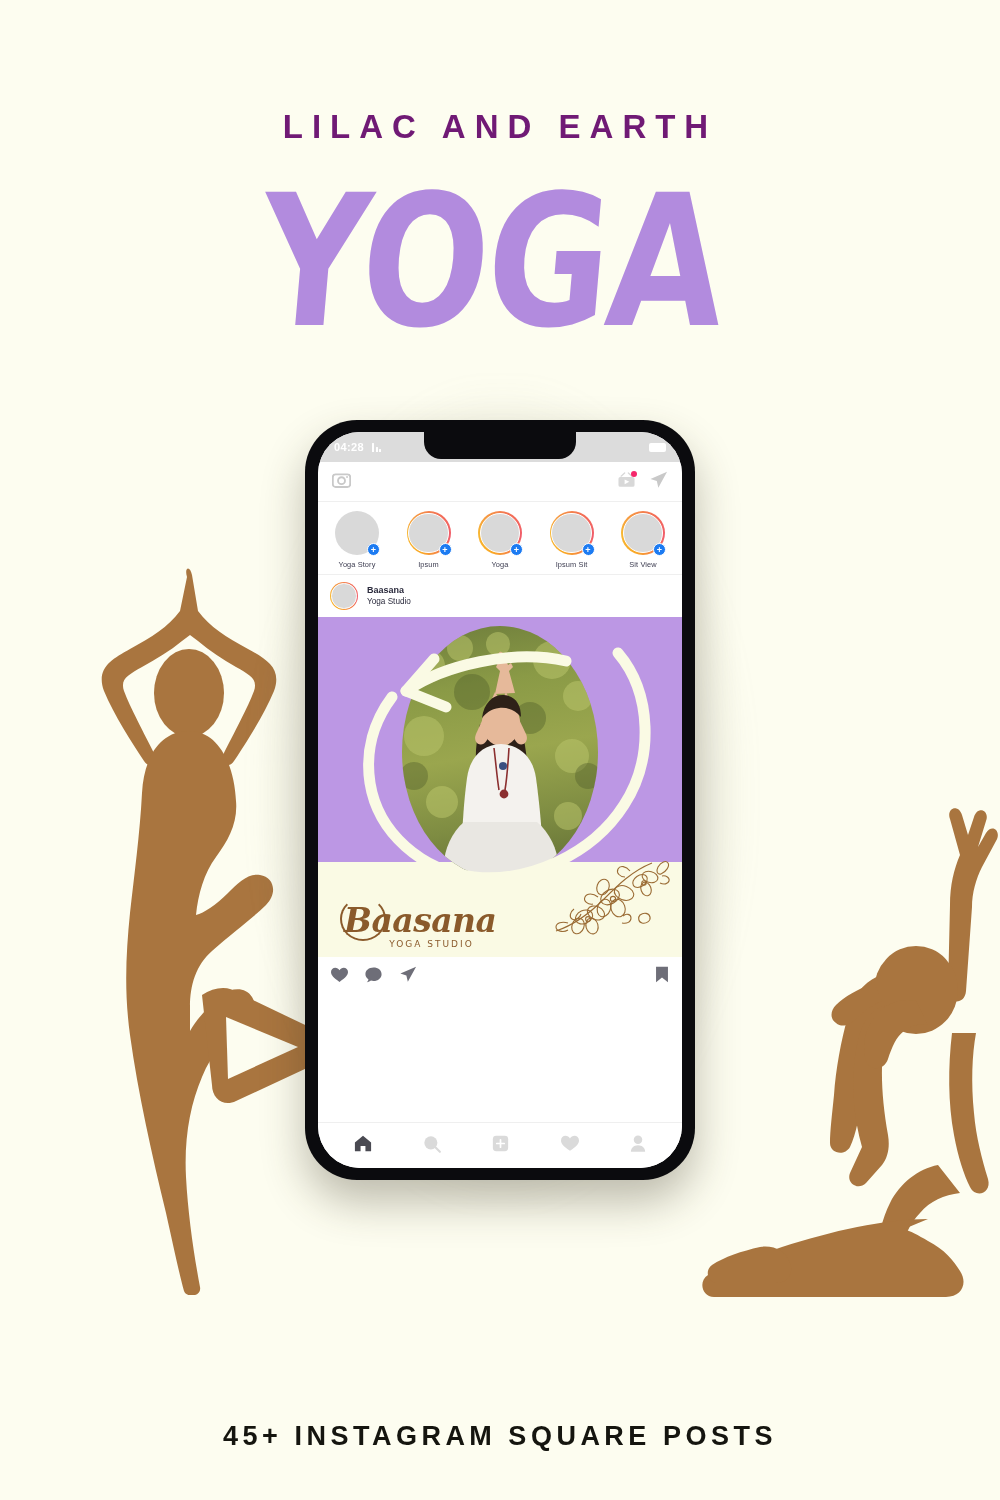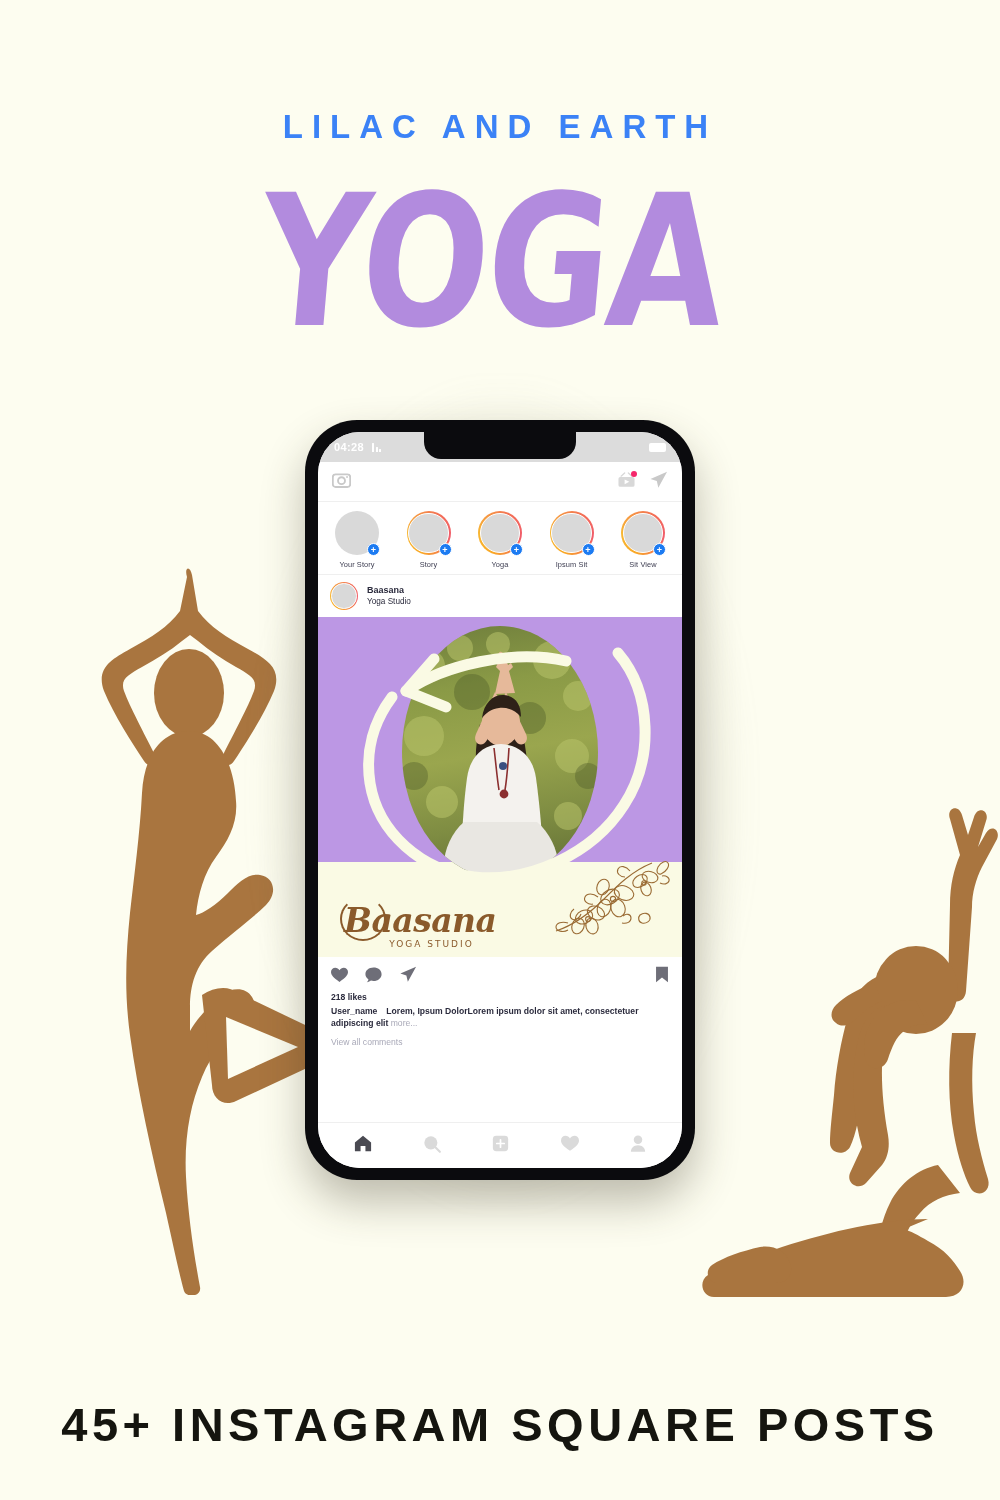--- a/index.html
+++ b/index.html
@@ -13,42 +13,42 @@
 
   
   .headline {
     position:absolute; top:0; left:0; width:1000px;
     text-align:center; padding-top:108px;
   }
   .kicker {
     font-family:"Liberation Sans", sans-serif;
     font-size:33px; font-weight:bold;
     letter-spacing:9px;
-    color:#3b82f6;
+    color:#701a75;
     text-transform:uppercase;
   }
   .bigword {
     margin-top:20px;
     font-family:"DejaVu Sans", sans-serif;
     font-size:150px;
     font-weight:bold;
     color:#B28BDE;
     letter-spacing:-2px;
     line-height:1.05;
     transform:skewX(-5deg) scaleY(1.22);
     transform-origin:center top;
   }
 
   
   .footer {
     position:absolute; left:0; bottom:48px; width:1000px;
     text-align:center;
   }
   .footer-main {
-    font-size:47px; font-weight:bold; letter-spacing:4.5px;
+    font-size:27px; font-weight:bold; letter-spacing:4.5px;
     color:#15150F; white-space:nowrap;
   }
   .footer-sub {
     margin-top:22px;
     font-size:35px; letter-spacing:5px; color:#15150F;
     font-family:"DejaVu Sans", sans-serif; font-weight:300;
   }
 
   
   .sil { position:absolute; }
@@ -279,28 +279,28 @@
           </svg>
       </span>
     </div>
 
     <div class="stories">
       <div class="story">
         <div class="ring plain">
           <div class="av"></div>
           <span class="plus">+</span>
         </div>
-        <div class="story-label">Your Story</div>
+        <div class="story-label">Yoga Story</div>
       </div>
       <div class="story">
         <div class="ring">
           <div class="av"></div>
           <span class="plus">+</span>
         </div>
-        <div class="story-label">Story</div>
+        <div class="story-label">Ipsum</div>
       </div>
       <div class="story">
         <div class="ring">
           <div class="av"></div>
           <span class="plus">+</span>
         </div>
         <div class="story-label">Yoga</div>
       </div>
       <div class="story">
         <div class="ring">
@@ -437,27 +437,20 @@
           </svg>
       </span>
       <span class="sp"></span>
       <span>
         <svg width="14" height="17" viewBox="0 0 16 20">
             <path d="M1 1h14v18l-7-5.4L1 19Z" fill="#6E6E78"></path>
           </svg>
       </span>
     </div>
 
-    <div class="meta">
-      <div class="likes">218 likes</div>
-      <div class="caption">
-        <b class="uname">User_name</b><b>Lorem, Ipsum DolorLorem ipsum dolor sit amet, consectetuer adipiscing elit</b> <span class="more">more...</span>
-      </div>
-      <div class="viewall">View all comments</div>
-    </div>
 
     <div class="tabbar">
       <span>
         <svg width="18" height="17" viewBox="0 0 22 21">
             <path d="M11 1 1 9.4V20h7v-6.4h6V20h7V9.4Z" fill="#4A4A52"></path>
           </svg>
       </span>
       <span>
         <svg width="18" height="18" viewBox="0 0 22 22">
             <circle cx="9.6" cy="9.6" r="8" fill="#DADADA"></circle>

